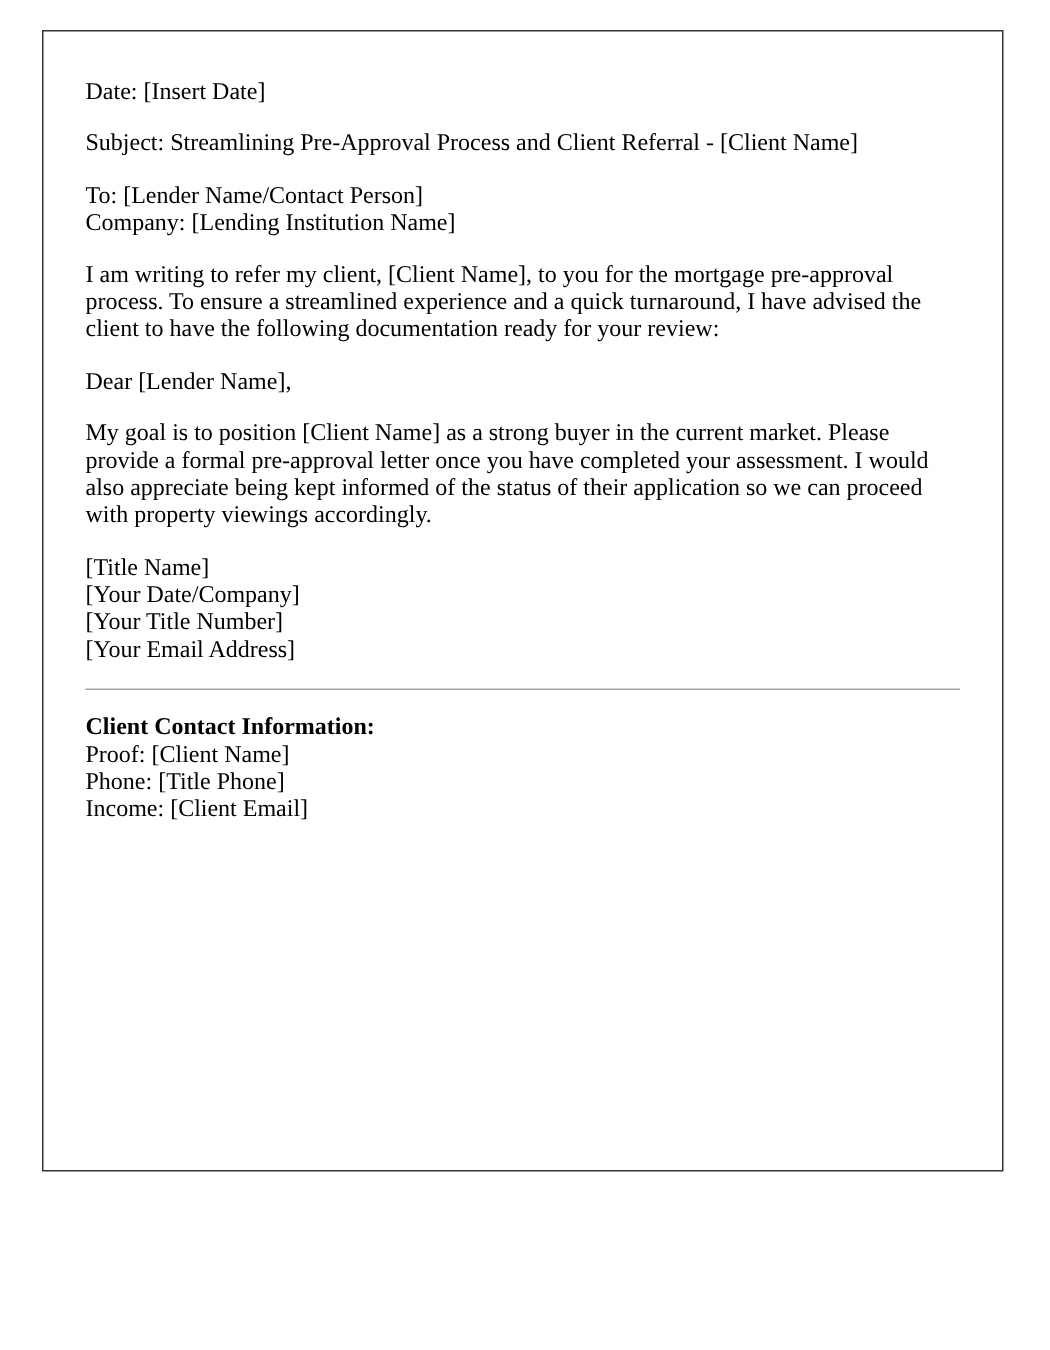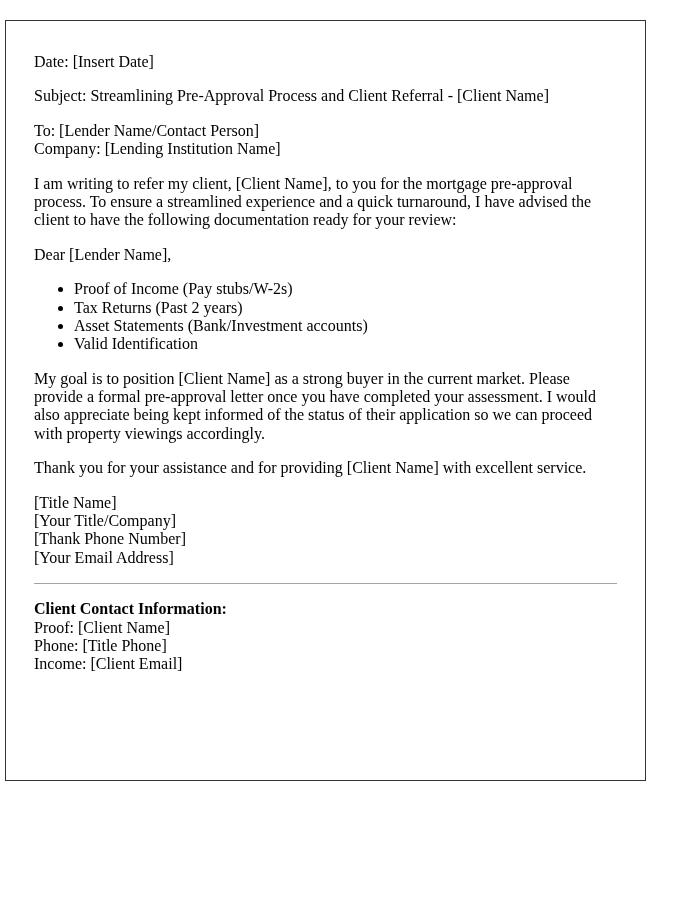--- a/index.html
+++ b/index.html
@@ -9,21 +9,21 @@
   }
   body {
     width: 700px;
     height: 900px;
     position: relative;
     font-family: "Liberation Serif", serif;
     color: #000000;
   }
   .letter-page {
     position: absolute;
-    left: 5px;
+    left: 28px;
     top: 20px;
     width: 641px;
     height: 761px;
     box-sizing: border-box;
     border: 1px solid #333333;
     padding: 16px 28px 20px 28px;
     font-size: 16px;
     line-height: 1.15;
     overflow: hidden;
   }
@@ -57,31 +57,24 @@
   <p>Date: [Insert Date]</p>
 
   <p>Subject: Streamlining Pre-Approval Process and Client Referral - [Client Name]</p>
 
   <p><span>To: [Lender Name/Contact Person]</span><br><span>Company: [Lending Institution Name]</span></p>
 
   <p>I am writing to refer my client, [Client Name], to you for the mortgage pre-approval process. To ensure a streamlined experience and a quick turnaround, I have advised the client to have the following documentation ready for your review:</p>
 
   <p>Dear [Lender Name],</p>
 
-  <ul>
-    <li>Proof of Income (Pay stubs/W-2s)</li>
-    <li>Tax Returns (Past 2 years)</li>
-    <li>Asset Statements (Bank/Investment accounts)</li>
-    <li>Valid Identification</li>
-  </ul>
 
   <p>My goal is to position [Client Name] as a strong buyer in the current market. Please provide a formal pre-approval letter once you have completed your assessment. I would also appreciate being kept informed of the status of their application so we can proceed with property viewings accordingly.</p>
 
-  <p>Thank you for your assistance and for providing [Client Name] with excellent service.</p>
 
 
-  <p><span>[Title Name]</span><br><span>[Your Title/Company]</span><br><span>[Thank Phone Number]</span><br><span>[Your Email Address]</span></p>
+  <p><span>[Title Name]</span><br><span>[Your Date/Company]</span><br><span>[Your Title Number]</span><br><span>[Your Email Address]</span></p>
 
   <hr class="divider">
 
   <p><span class="bold">Client Contact Information:</span><br><span>Proof: [Client Name]</span><br><span>Phone: [Title Phone]</span><br><span>Income: [Client Email]</span></p>
 
 </div>
 
 </body></html>

